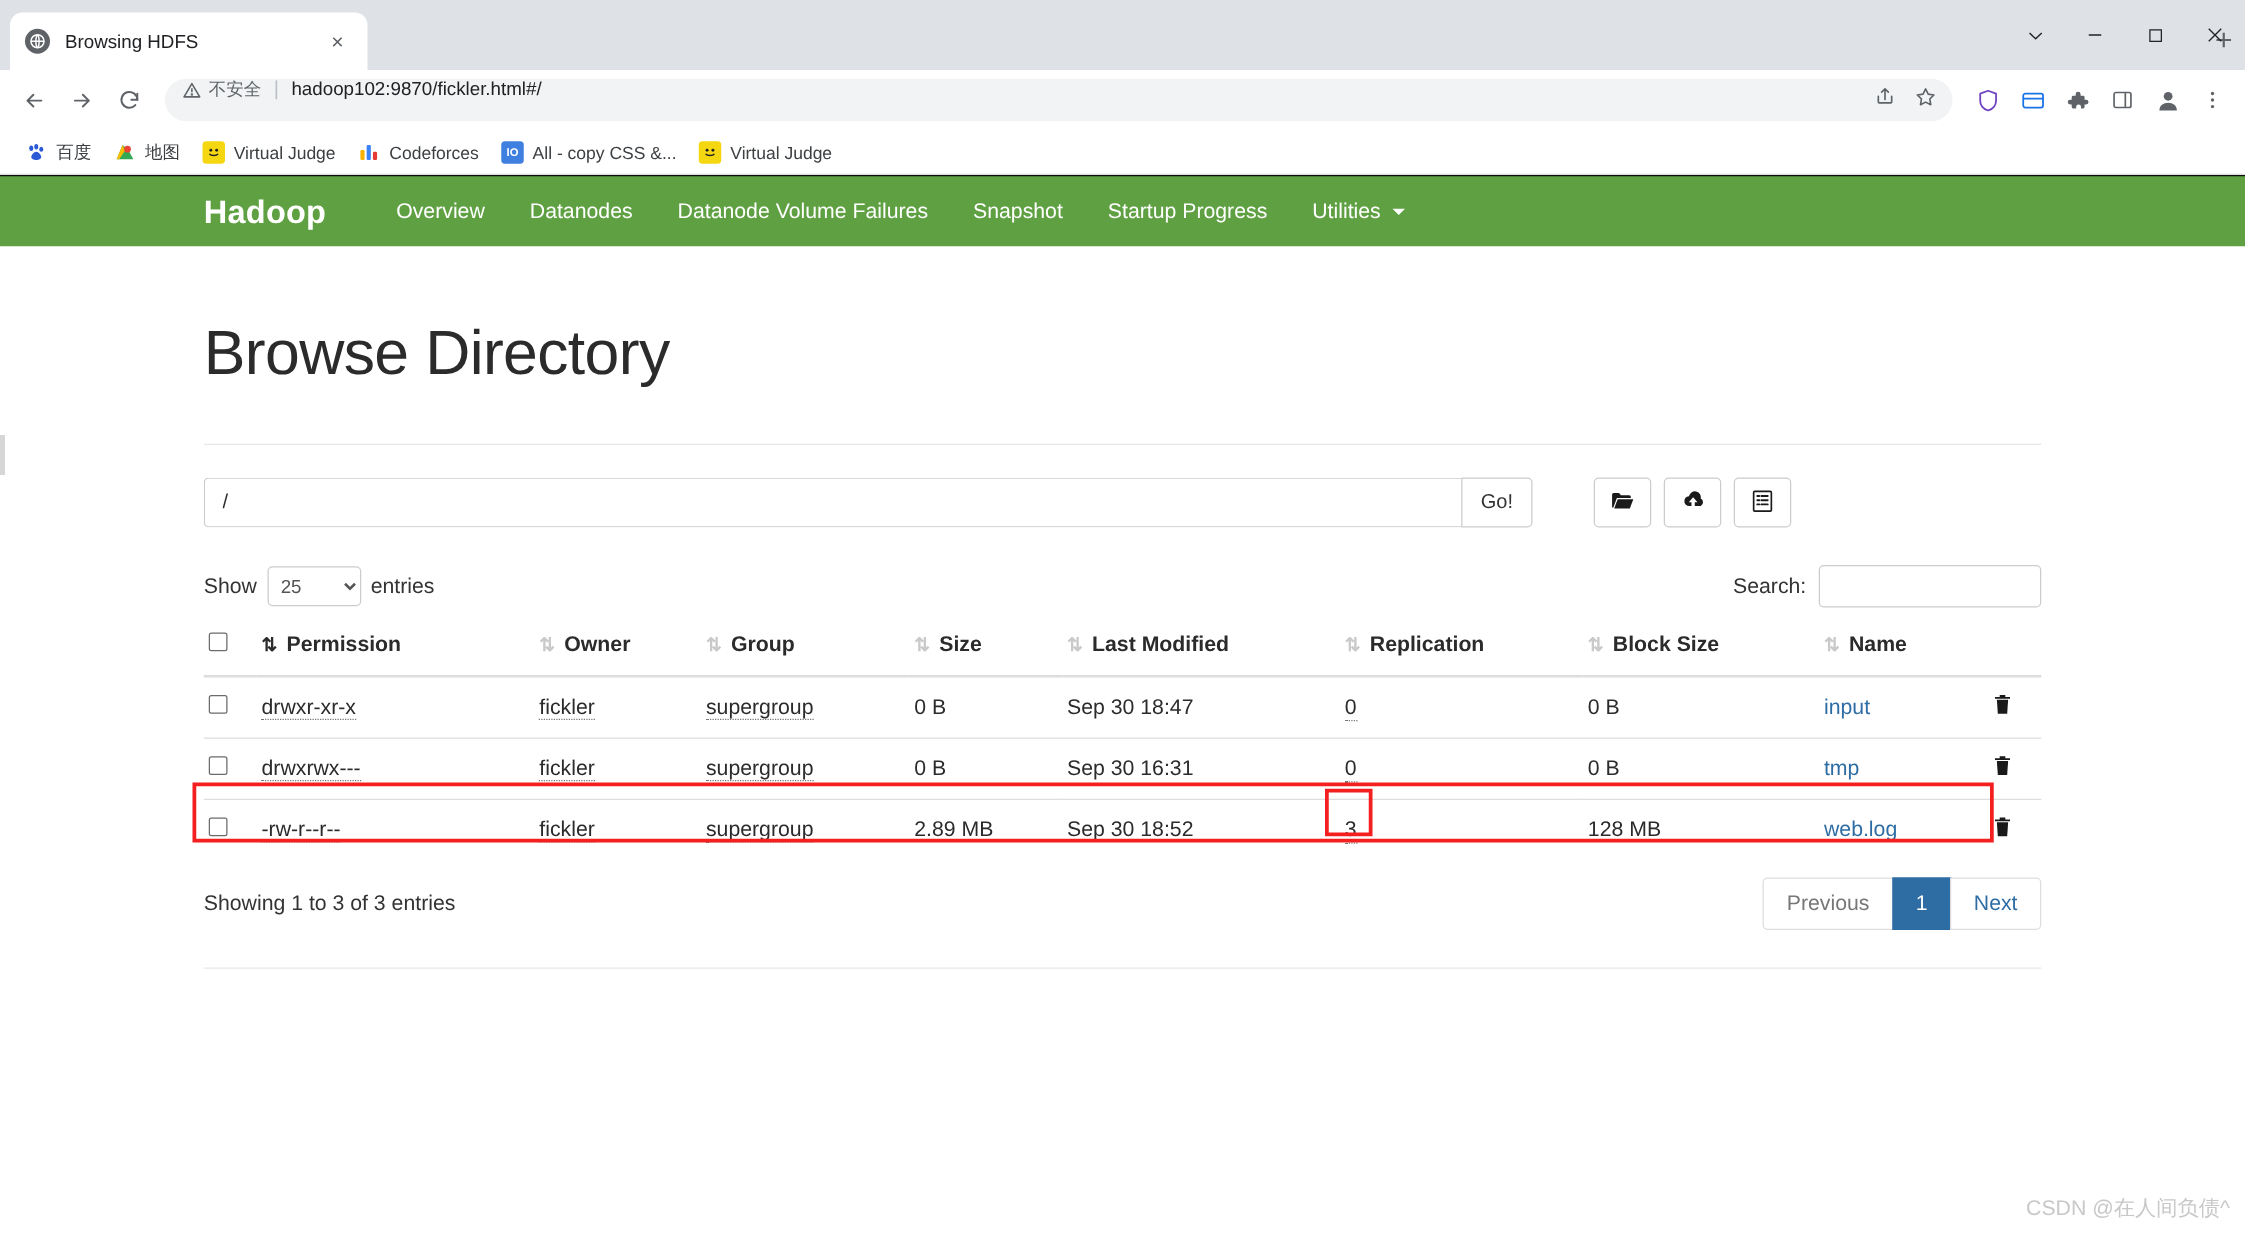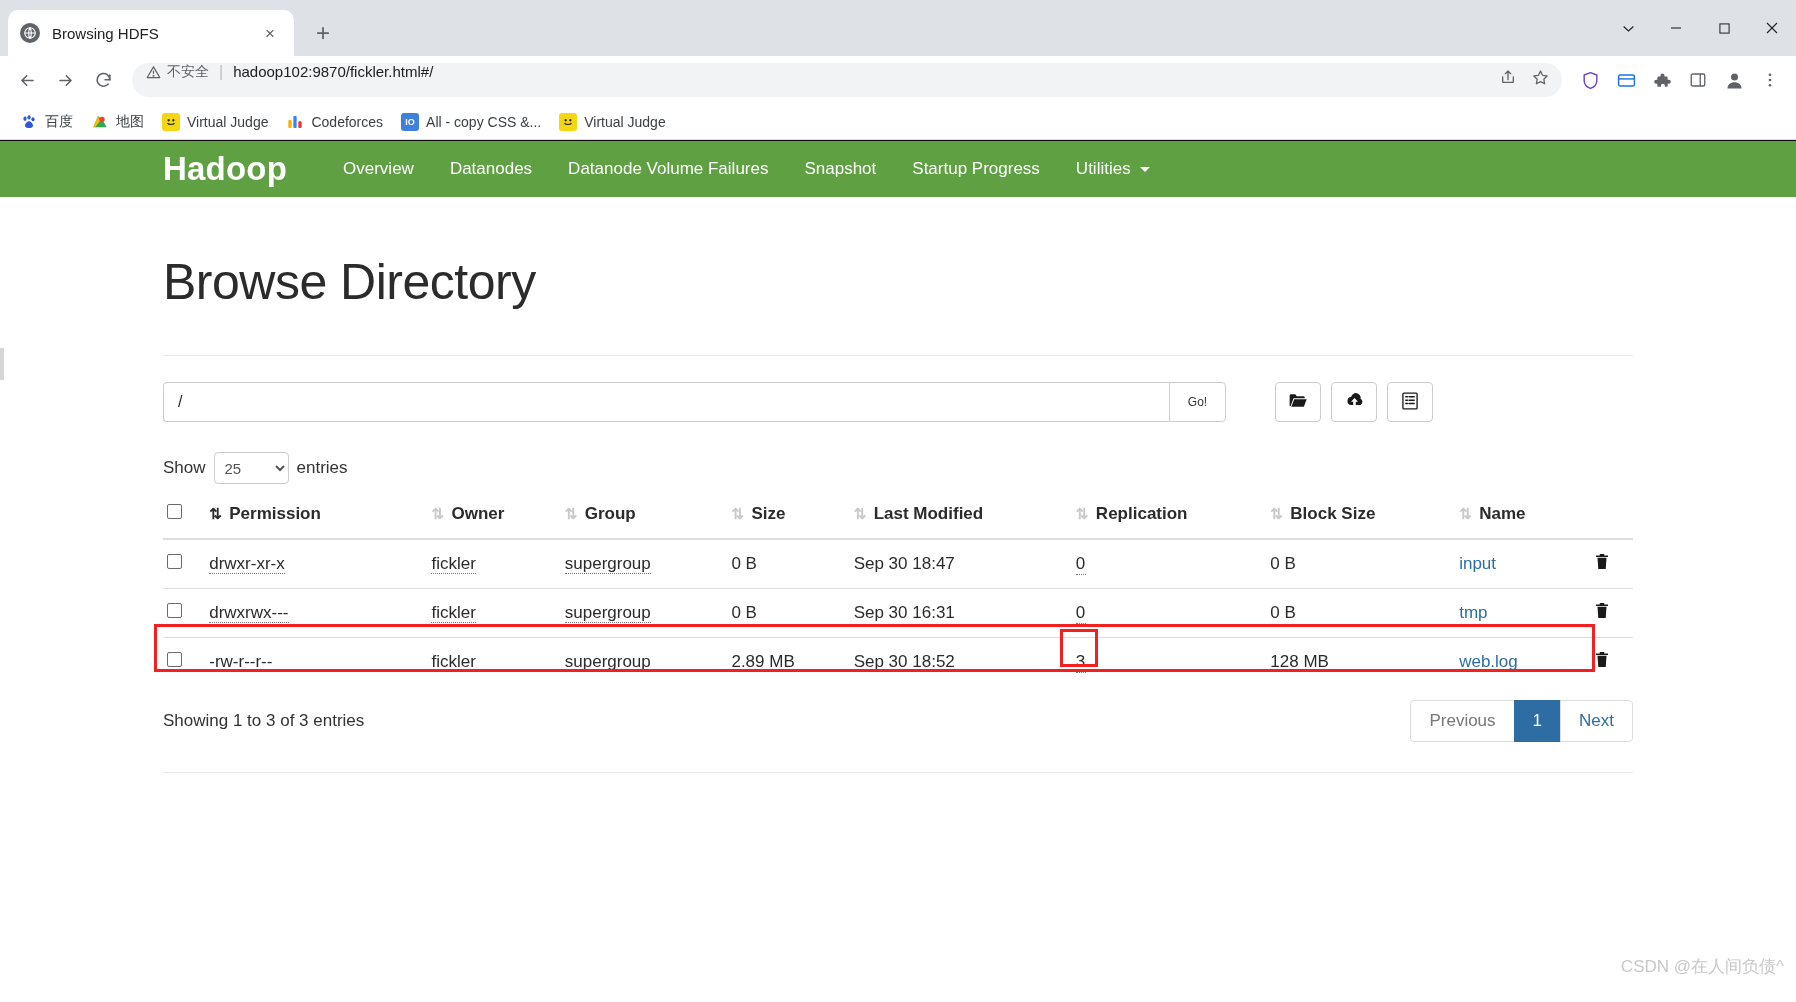--- a/index.html
+++ b/index.html
@@ -15,20 +15,21 @@
   
   .browser { width: 1796px; height: 1002px; position: relative; background:#fff; }
 
   .chrome-tabstrip {
     height: 56px;
     background: #dee1e6;
     display: flex;
     align-items: flex-end;
     position: relative;
     padding-left: 8px;
+    justify-content: space-between;
   }
   .tab {
     width: 286px; height: 46px;
     background: #ffffff;
     border-radius: 10px 10px 0 0;
     display: flex; align-items: center;
     padding: 0 12px;
     position: relative;
   }
   .tab-favicon {
@@ -128,21 +129,21 @@
 
   .navbar {
     background: #5fa142;
     height: 57px;
     display:flex; align-items:center;
     padding-left: 163px;
     gap: 0px;
     border-top: 1px solid #0d0d0d;
   }
   .brand {
-    color:#fff; font-size: 33px; font-weight: 700;
+    color:#fff; font-size: 26px; font-weight: 700;
     letter-spacing: .2px;
     margin-right: 38px;
   }
   .navlink {
     color:#ffffff; font-size: 17px;
     padding: 0 18px;
     text-decoration:none;
     white-space:nowrap;
   }
   .navlink.caret::after {
@@ -172,21 +173,21 @@
     padding: 0 14px;
     outline: none;
     font-family: "Liberation Sans", sans-serif;
     background: #fff;
   }
   .go-btn {
     height: 40px; min-width: 57px;
     border: 1px solid #cccccc;
     border-radius: 0 4px 4px 0;
     background: #ffffff;
-    font-size: 12px; color:#333;
+    font-size: 16px; color:#333;
     cursor:pointer;
     font-family: "Liberation Sans", sans-serif;
   }
   .icon-btns { display:flex; gap: 10px; margin-left: 49px; }
   .icon-btn {
     width: 46px; height: 40px;
     border: 1px solid #cccccc; border-radius: 4px;
     background:#fff; cursor:pointer;
     display:flex; align-items:center; justify-content:center;
     color:#1a1a1a;
@@ -525,20 +526,24 @@
 
       <div class="table-controls">
         <div class="show-entries">
           <span>Show</span>
           <select class="entries-select">
             <option selected="">25</option>
             <option>50</option>
             <option>100</option>
           </select>
           <span>entries</span>
+        </div>
+        <div class="search-box">
+          <label>Search:</label>
+          <input class="search-input" type="text" value="" style="">
         </div>
       </div>
 
       <div style="position:relative;">
         <table class="hdfs">
           <thead>
             <tr>
               <th style="width:38px;">
                 <span class="chk"></span>
               </th>

